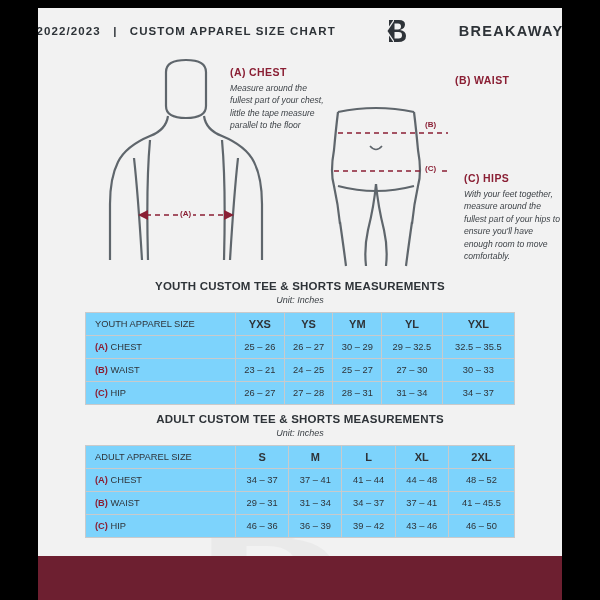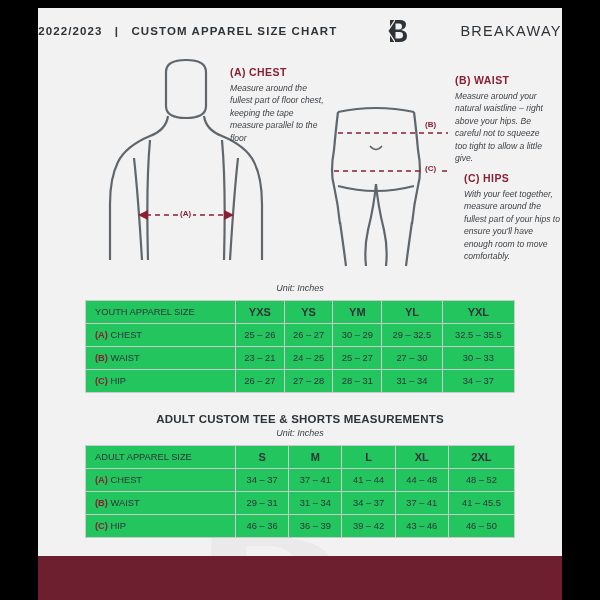--- a/index.html
+++ b/index.html
@@ -71,21 +71,21 @@
     margin-left: 26px;
   }
   .brand-mark {
     width: 22px;
     height: 24px;
     margin-right: 7px;
     position: relative;
   }
   .brand-name {
     font-size: 14.5px;
-    font-weight: normal;
+    font-weight: bold;
     letter-spacing: 1.3px;
     color: #2e3338;
     padding-left: 44px;
   }
   
   .diagram {
     position: absolute;
     left: 0;
     top: 46px;
     width: 524px;
@@ -140,21 +140,21 @@
     font-size: 9px;
     font-style: italic;
     color: #3e4348;
     margin-top: 3px;
     margin-bottom: 7px;
   }
   table {
     border-collapse: collapse;
     margin: 0 auto;
     width: 430px;
-    background: #22c55e;
+    background: #7dd3fc;
   }
   th, td {
     border: 1px solid #c9cacb;
     height: 22px;
     font-size: 9.3px;
     color: #2e3338;
     text-align: center;
     padding: 0;
   }
   th.rowhead, td.rowhead {
@@ -249,41 +249,41 @@
 
     <div class="tag" style="left:140px; top:155px;">(A)</div>
     <div class="tag" style="left:385px; top:66px;">(B)</div>
     <div class="tag" style="left:385px; top:110px;">(C)</div>
 
     <div class="callout" id="callout-chest">
       <div class="callout-title">
         <span class="letter">(A)</span>
         <span>CHEST</span>
       </div>
-      <div class="callout-body">Measure around the fullest part of floor chest, keeping the tape measure parallel to the floor</div>
+      <div class="callout-body">Measure around the fullest part of your chest, little the tape measure parallel to the floor</div>
     </div>
 
     <div class="callout" id="callout-waist">
       <div class="callout-title">
         <span class="letter">(B)</span>
         <span>WAIST</span>
       </div>
-      <div class="callout-body">Measure around your natural waistline – right above your hips. Be careful not to squeeze too tight to allow a little give.</div>
     </div>
 
     <div class="callout" id="callout-hips">
       <div class="callout-title">
         <span class="letter">(C)</span>
         <span>HIPS</span>
       </div>
       <div class="callout-body">With your feet together, measure around the fullest part of your hips to ensure you'll have enough room to move comfortably.</div>
     </div>
   </div>
 
   <div class="section" id="section-youth">
+    <div class="sec-title">YOUTH CUSTOM TEE &amp; SHORTS MEASUREMENTS</div>
     <div class="sec-sub">Unit: Inches</div>
     <table>
       <thead>
         <tr>
           <th class="rowhead">YOUTH APPAREL SIZE</th>
           <th>YXS</th>
           <th>YS</th>
           <th>YM</th>
           <th>YL</th>
           <th>YXL</th>

